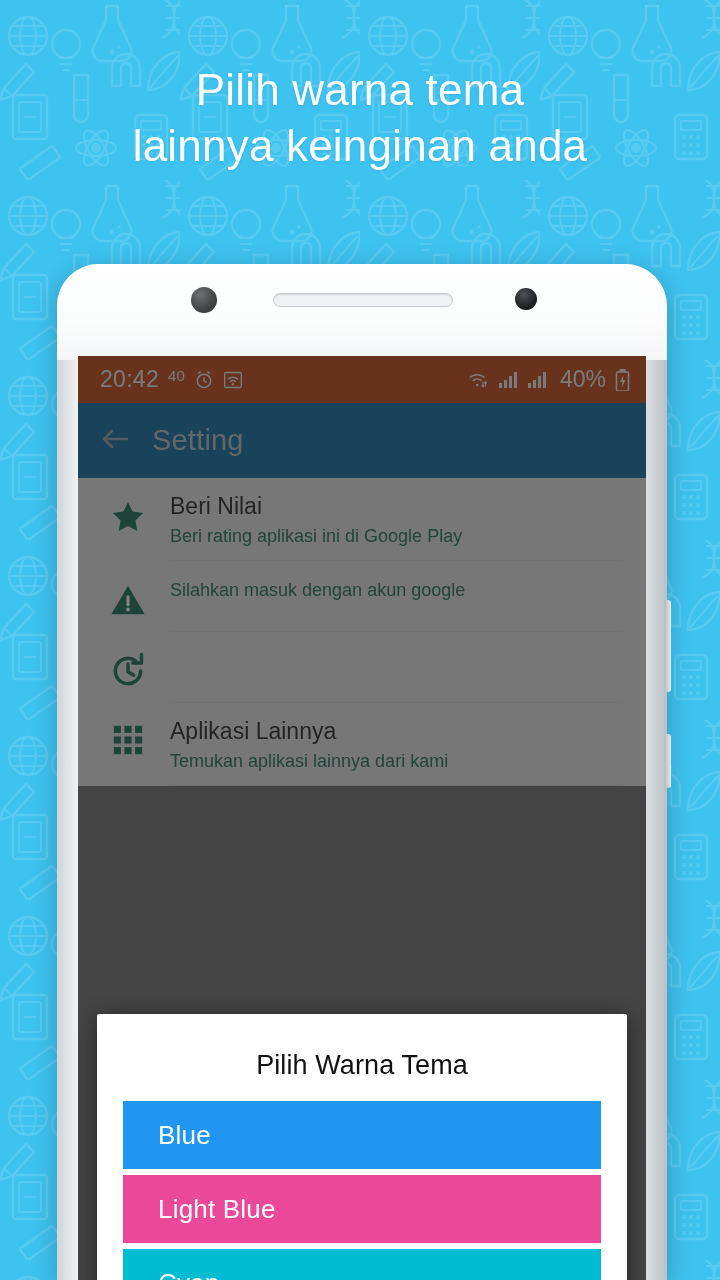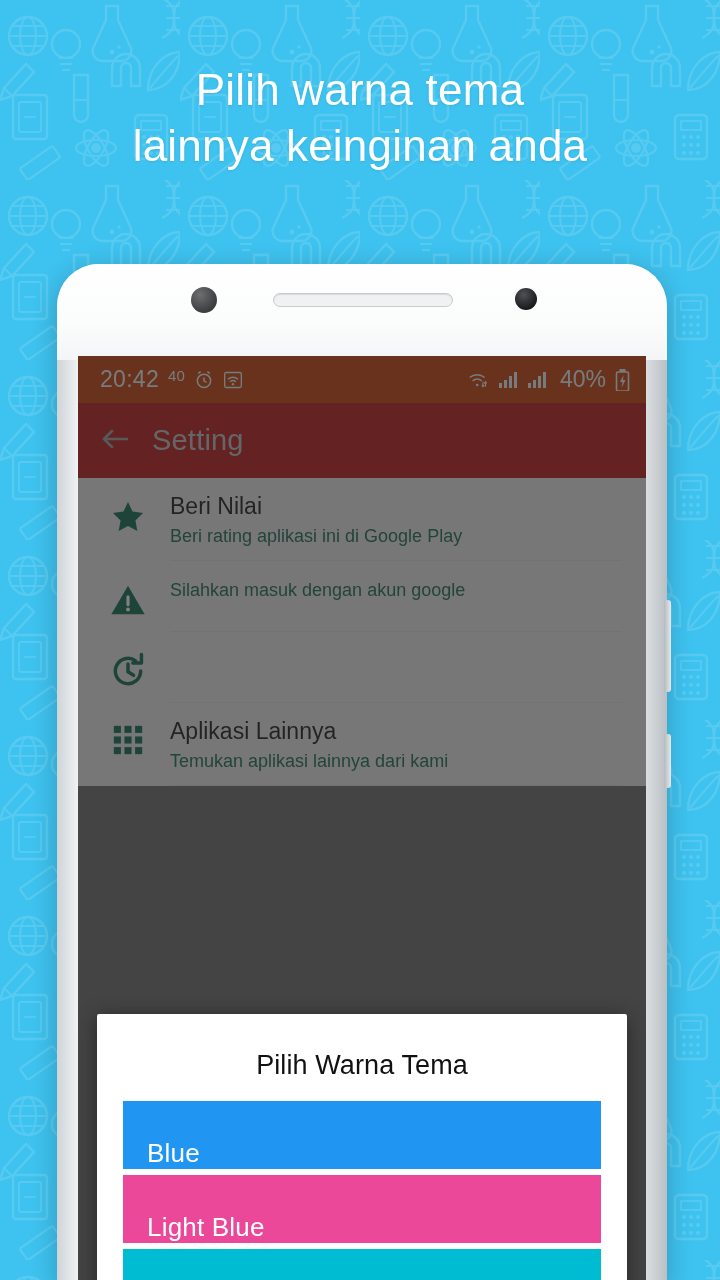--- a/index.html
+++ b/index.html
@@ -92,21 +92,21 @@
     color:#e6eef2; font-size:21px;
   }
   .sb-left, .sb-right { display:flex; align-items:center; gap:9px; }
   .sb-clock { font-size:23px; letter-spacing:.3px; }
   .sb-small { font-size:15px; position:relative; top:-4px; }
   .sb-pct { font-size:23px; margin-left:4px; }
   .sb-ico { display:inline-flex; align-items:center; }
 
   
   .appbar {
-    height:75px; background:#b91c1c;
+    height:75px; background:#0369a1;
     display:flex; align-items:center; gap:22px;
     padding:0 22px;
   }
   .appbar-title { color:#b7bcbe; font-size:29px; letter-spacing:.2px; }
 
   
   .settings-list { background:#e5e5e5; }
   .setting-row {
     display:flex; align-items:flex-start; gap:22px;
     padding:14px 24px 12px 30px;
@@ -143,22 +143,22 @@
     letter-spacing:.1px;
   }
   .color-list {
     padding:0 26px;
     display:flex; flex-direction:column; gap:6px;
     overflow:hidden;
     flex:1;
   }
   .color-row {
     height:68px; flex:0 0 68px;
-    display:flex; align-items:flex-end;
-    padding-left:24px;
+    display:flex; align-items:center;
+    padding-left:35px;
     color:#ffffff;
     font-size:26px;
     letter-spacing:.2px;
   }
 </style>
 </head>
 <body style="background: rgb(62, 194, 239);">
 
 <div id="bg-pattern">
   <svg viewBox="0 0 720 1280" preserveAspectRatio="none" aria-hidden="true">

